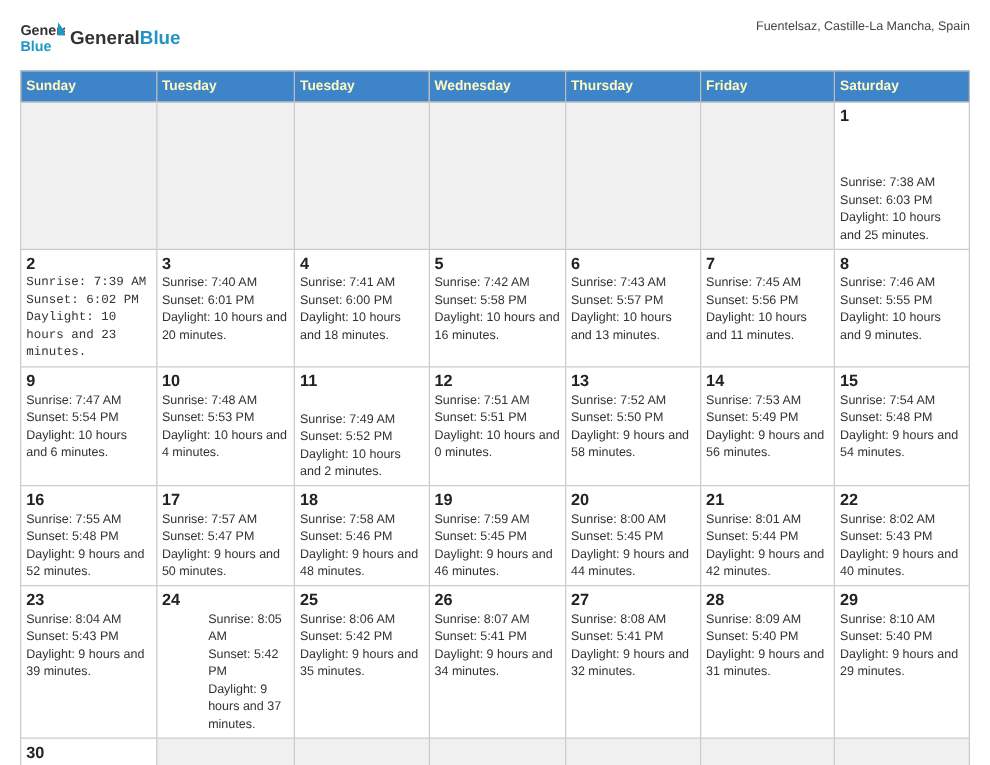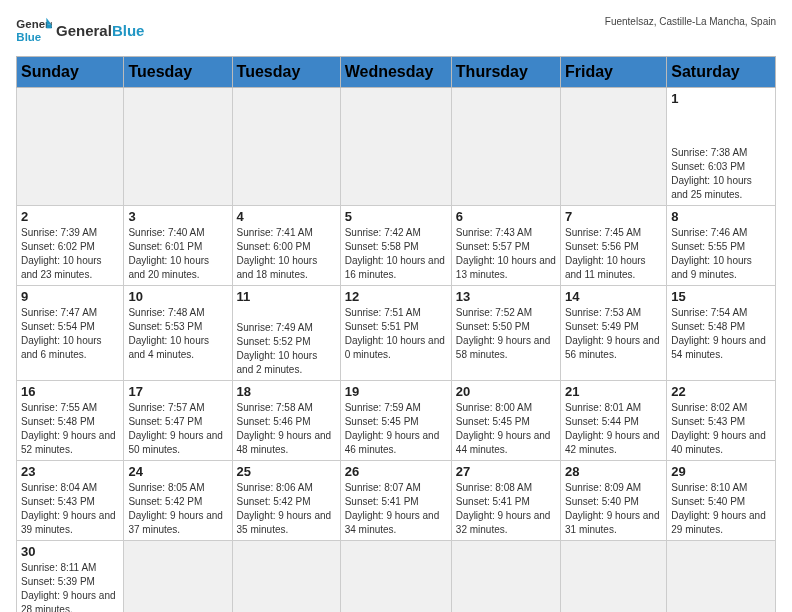--- a/index.html
+++ b/index.html
@@ -36,22 +36,22 @@
     .location-title {
       font-size: 10px;
       color: #444;
     }
     .calendar {
       width: 100%;
       border-collapse: collapse;
     }
     .calendar th {
       background-color: #3d85c8;
-      color: #000000;
-      font-size: 16px;
+      color: #fef9c3;
+      font-size: 11px;
       font-weight: bold;
       padding: 6px 4px;
       text-align: left;
       border: 1px solid #bbb;
     }
     .calendar td {
       vertical-align: top;
       border: 1px solid #ccc;
       padding: 3px 4px;
       width: 113px;
@@ -124,21 +124,21 @@
         <td>
           <span class="day-number">1</span>
           <div class="day-info" style="white-space: pre-line; margin-top: 40px;">Sunrise: 7:38 AM
 Sunset: 6:03 PM
 Daylight: 10 hours and 25 minutes.</div>
         </td>
       </tr>
       <tr>
         <td>
           <span class="day-number">2</span>
-          <div class="day-info" style="white-space: pre-line;">Sunrise: 7:39 AM
+          <div class="day-info" style="white-space: pre-line; font-family: Liberation Mono, monospace;">Sunrise: 7:39 AM
 Sunset: 6:02 PM
 Daylight: 10 hours and 23 minutes.</div>
         </td>
         <td>
           <span class="day-number">3</span>
           <div class="day-info" style="white-space: pre-line;">Sunrise: 7:40 AM
 Sunset: 6:01 PM
 Daylight: 10 hours and 20 minutes.</div>
         </td>
         <td>
@@ -262,21 +262,21 @@
       </tr>
       <tr>
         <td>
           <span class="day-number">23</span>
           <div class="day-info" style="white-space: pre-line;">Sunrise: 8:04 AM
 Sunset: 5:43 PM
 Daylight: 9 hours and 39 minutes.</div>
         </td>
         <td>
           <span class="day-number">24</span>
-          <div class="day-info" style="white-space: pre-line;">Sunrise: 8:05 AM
+          <div class="day-info" style="white-space: pre-line; margin-left: 37px;">Sunrise: 8:05 AM
 Sunset: 5:42 PM
 Daylight: 9 hours and 37 minutes.</div>
         </td>
         <td>
           <span class="day-number">25</span>
           <div class="day-info" style="white-space: pre-line;">Sunrise: 8:06 AM
 Sunset: 5:42 PM
 Daylight: 9 hours and 35 minutes.</div>
         </td>
         <td>

